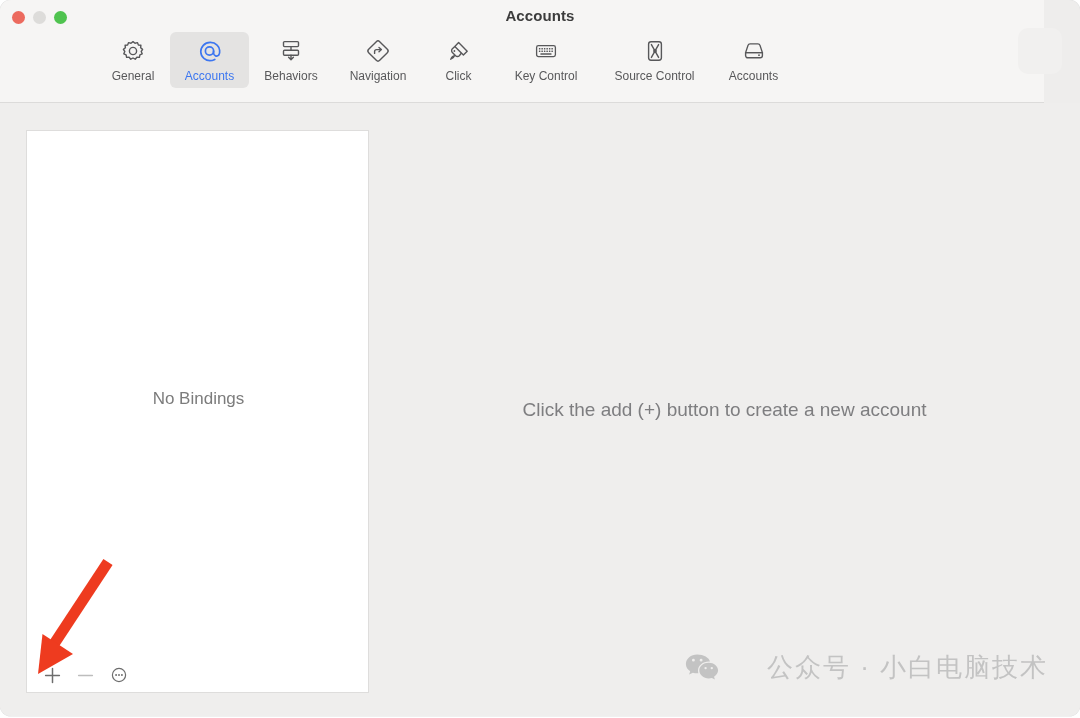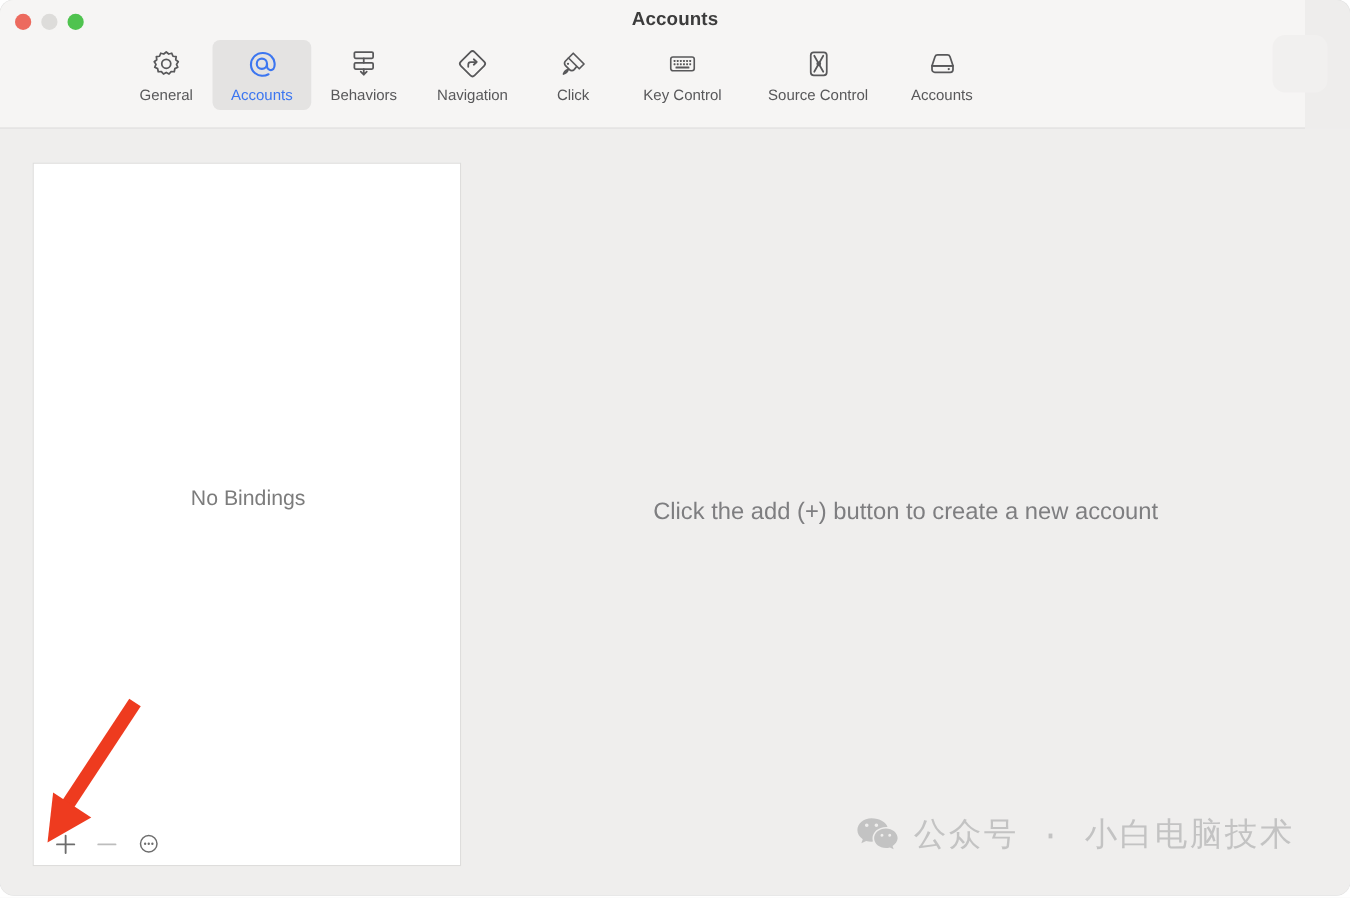--- a/index.html
+++ b/index.html
@@ -216,22 +216,23 @@
     top: 650px;
     display: flex;
     align-items: center;
     gap: 12px;
     pointer-events: none;
   }
   .watermark .wm-text {
     font-size: 26px;
     color: #c3c3c3;
     letter-spacing: 2px;
-    font-family: Liberation Mono, monospace;
+    font-family: Liberation Sans, sans-serif;
     white-space: nowrap;
+    margin-left: 36px;
   }
   .watermark .wm-icon { color: #c3c3c3; }
   .watermark svg { display: block; }
 </style>
 </head>
 <body>
 
 <div id="screen">
   <div class="window">
 

